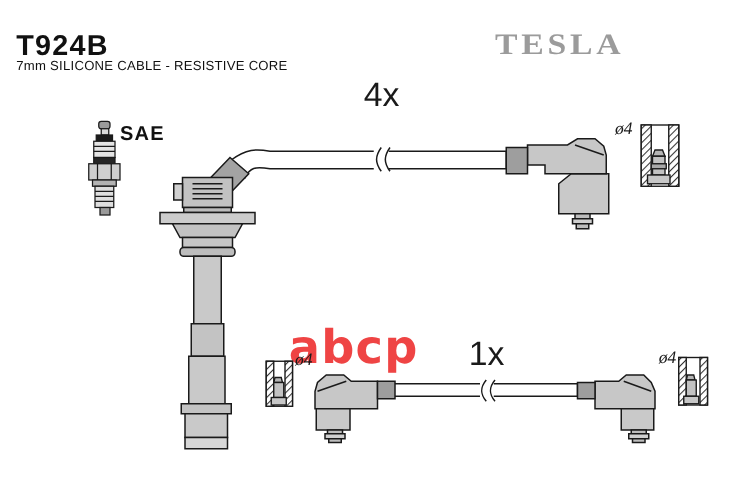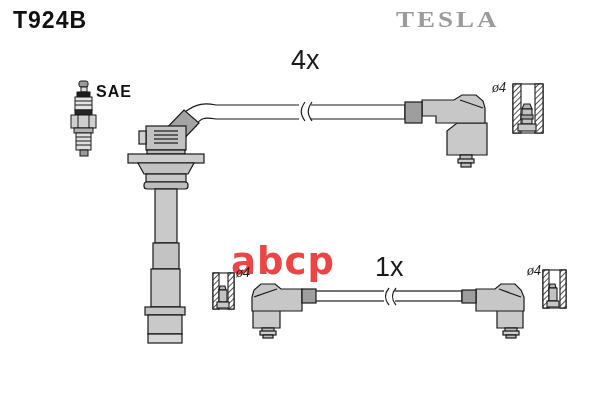--- a/index.html
+++ b/index.html
@@ -1,18 +1,18 @@
 <!DOCTYPE html>
 <html><head>
 <meta charset="utf-8">
 <style>
   html,body{margin:0;padding:0;background:#fff;}
   .stage{
     position:relative;width:600px;height:358px;background:#fff;overflow:hidden;
-    font-family:"Liberation Sans", sans-serif;color:#111;
+    font-family:"Liberation Sans", sans-serif;color:#111;margin-top:16px;
   }
   .abs{position:absolute;}
   .part-number{left:13px;top:7px;font-size:23px;font-weight:bold;letter-spacing:1px;z-index:3;}
   .subtitle{left:13px;top:31px;font-size:10.5px;letter-spacing:0.2px;z-index:3;}
   .brand{
     left:396px;top:6px;font-family:"Liberation Serif", serif;font-weight:bold;
     font-size:27px;color:#9b9b9b;letter-spacing:3px;transform:scaleY(0.88);
     transform-origin:left top;z-index:3;
   }
   .watermark{
@@ -29,20 +29,21 @@
   .dia-tr{left:492px;top:81px;}
   .dia-bl{left:236px;top:266px;}
   .dia-br{left:527px;top:264px;}
 </style>
 </head>
 <body>
 
 <div class="stage">
 
   <div class="abs part-number">T924B</div>
+  <div class="abs subtitle">7mm SILICONE CABLE - RESISTIVE CORE</div>
   <div class="abs brand">TESLA</div>
 
   <div class="abs watermark">abcp</div>
 
   <svg class="abs diagram-svg" width="600" height="400" viewBox="0 0 600 400" xmlns="http://www.w3.org/2000/svg">
     <defs>
       <pattern id="hatch" width="4" height="4" patternUnits="userSpaceOnUse" patternTransform="rotate(45)">
         <rect width="4" height="4" fill="#ffffff"></rect>
         <line x1="0" y1="0" x2="0" y2="4" stroke="#333" stroke-width="1.7"></line>
       </pattern>

